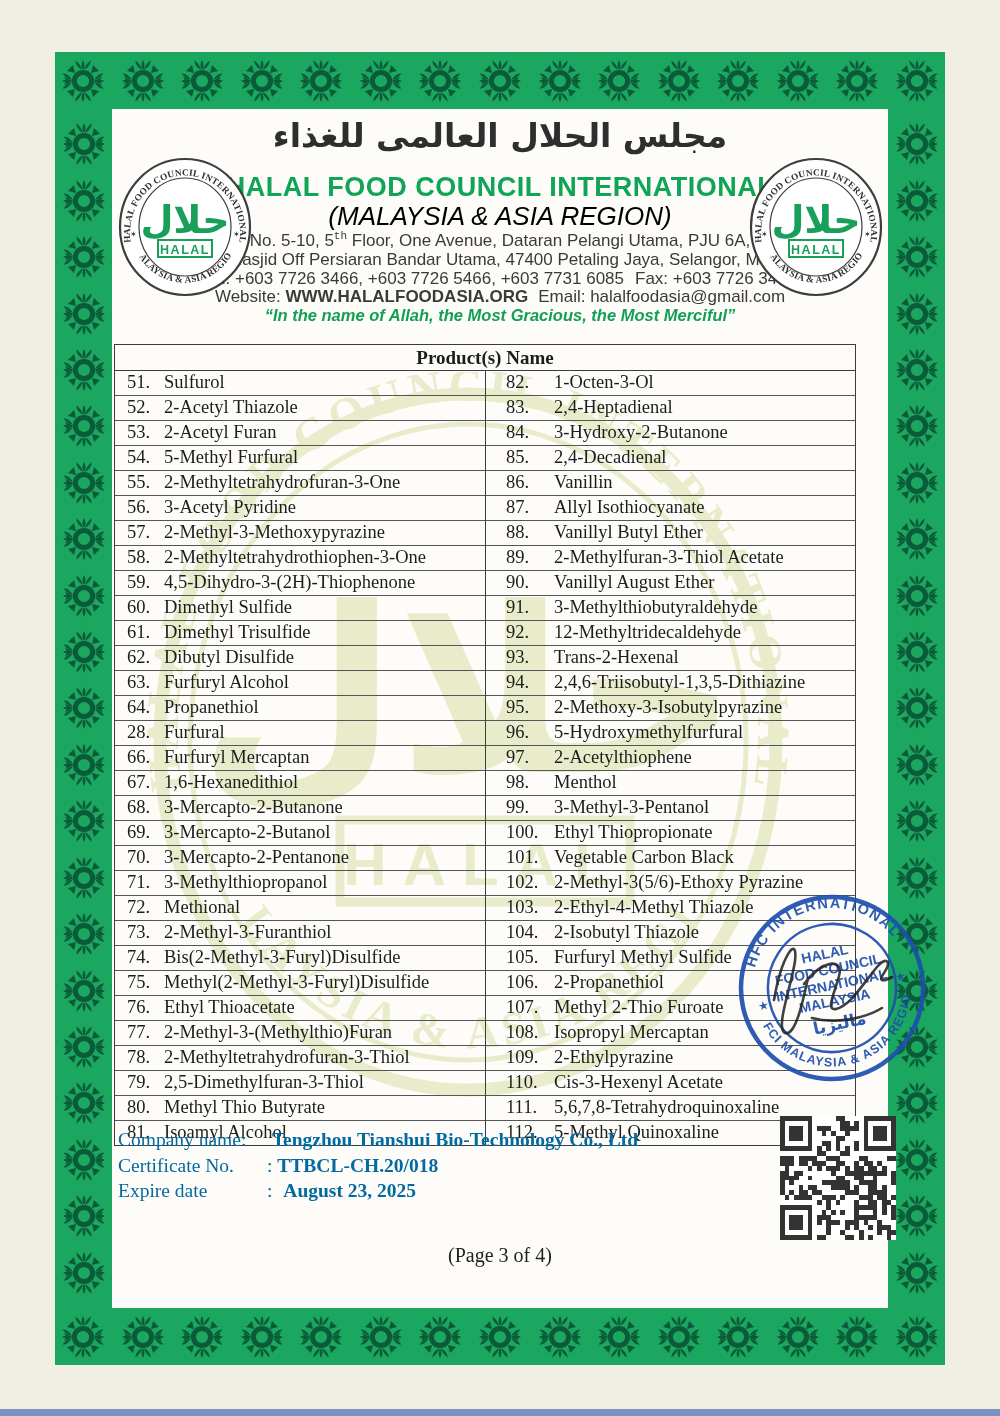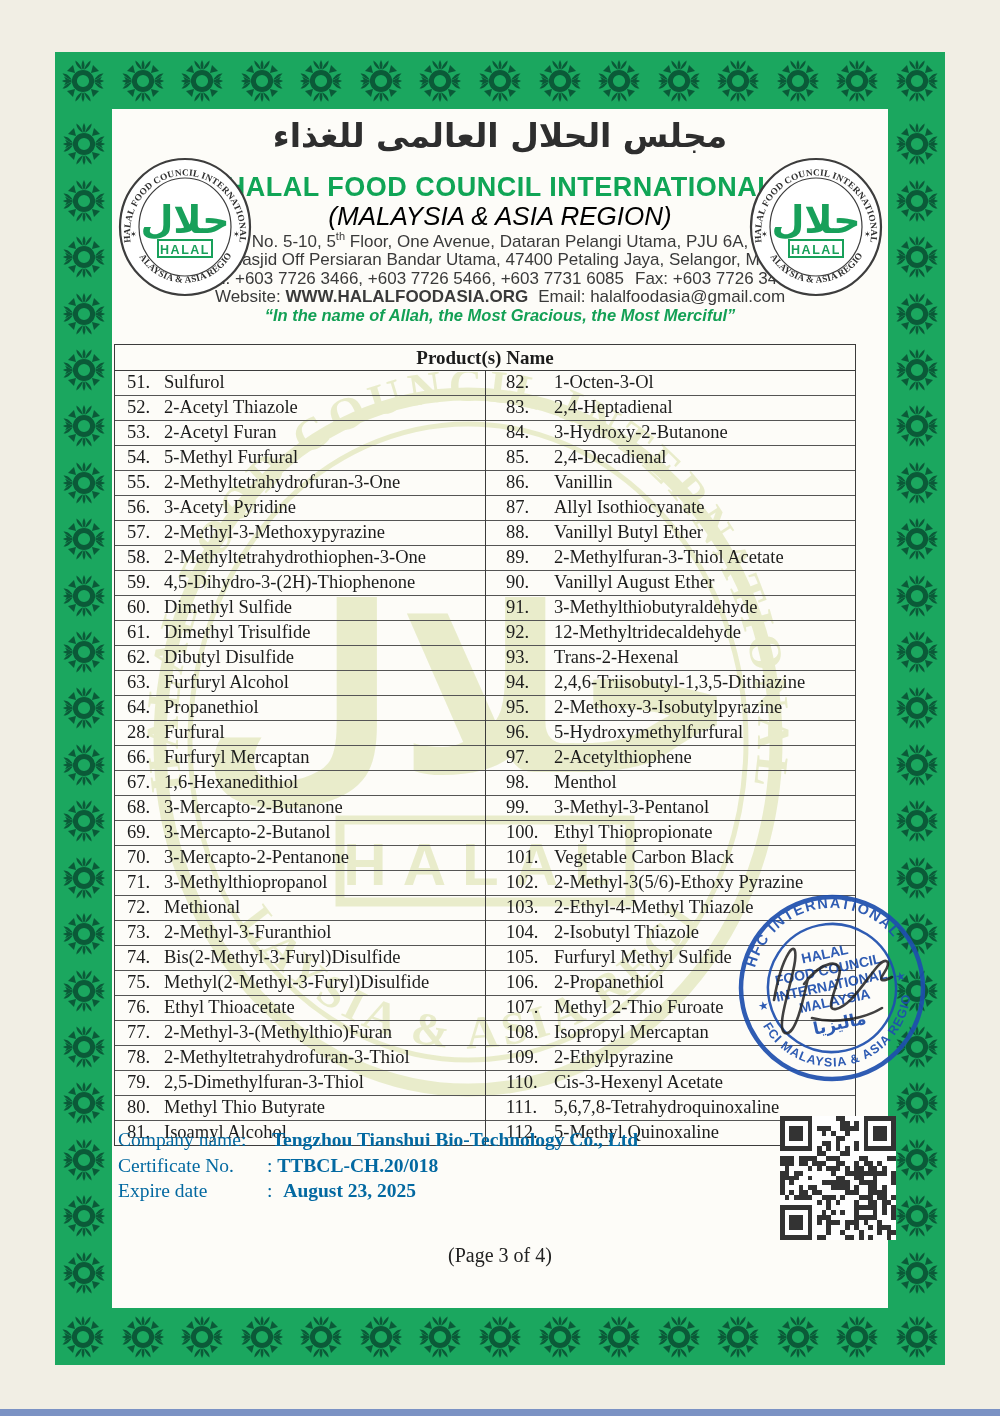--- a/index.html
+++ b/index.html
@@ -16,21 +16,21 @@
   #band-right{left:888px;top:109px;width:57px;height:1199px;}
   .content-bg{position:absolute;left:112px;top:109px;width:776px;height:1199px;background:#fdfcf8;z-index:1;}
   
   .centered{position:absolute;left:112px;width:776px;text-align:center;z-index:4;}
   .arabic-title{top:116px;font-family:"DejaVu Sans",sans-serif;font-weight:bold;font-size:33px;color:#2e2e2e;}
   .org-name{top:172px;font-family:"Liberation Sans",sans-serif;font-weight:bold;font-size:27px;color:#10a556;letter-spacing:.5px;}
   .org-region{top:201px;font-family:"Liberation Sans",sans-serif;font-style:italic;font-size:26px;color:#000000;}
   .addr{font-family:"Liberation Sans",sans-serif;font-size:17px;color:#3a3a3a;}
   .addr1{top:230px;} .addr2{top:250px;} .addr3{top:269px;} .addr4{top:287px;}
   .quote{top:306px;font-family:"Liberation Sans",sans-serif;font-style:italic;font-weight:bold;font-size:16.5px;color:#13a055;}
-  sup{font-size:11px;}
+  sup{font-size:11px;font-family:Liberation Mono, monospace;}
   .bold{font-weight:bold;}
   .seal{position:absolute;z-index:4;}
   #seal-left{left:116px;top:156px;}
   #seal-right{left:747px;top:156px;}
   
   .watermark{position:absolute;left:128px;top:372px;z-index:3;opacity:.55;}
   
   .ptable{position:absolute;left:114px;top:344px;width:742px;z-index:4;border:1.5px solid #3c3c3c;box-sizing:border-box;background:transparent;}
   .t-header{height:25px;line-height:25px;text-align:center;font-weight:bold;font-size:19px;border-bottom:1.5px solid #3c3c3c;}
   .t-body{display:flex;}

